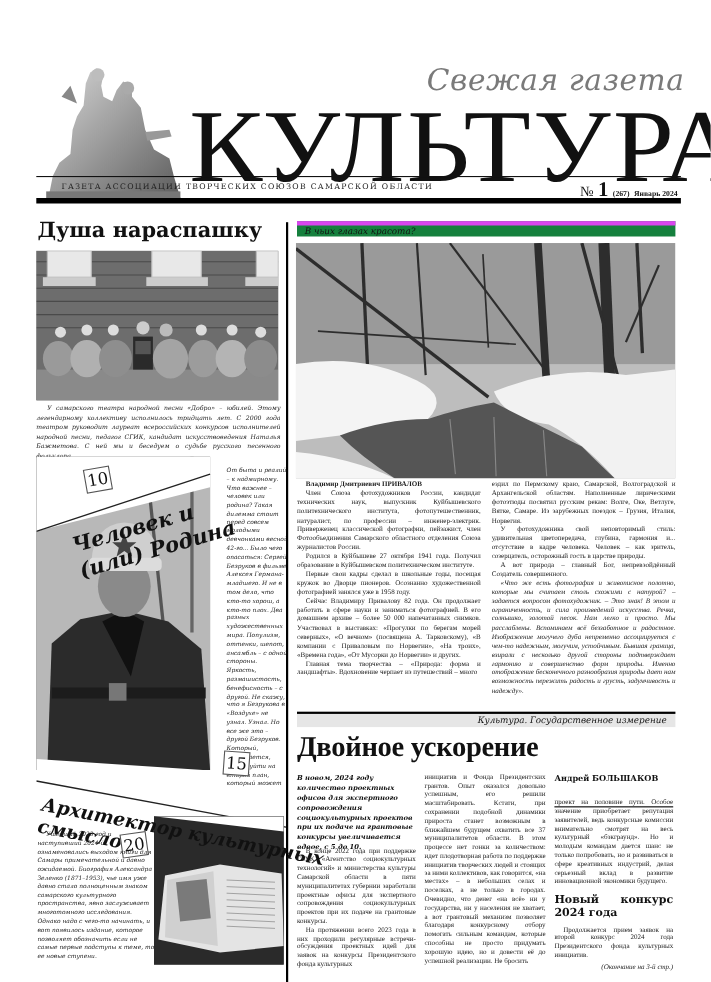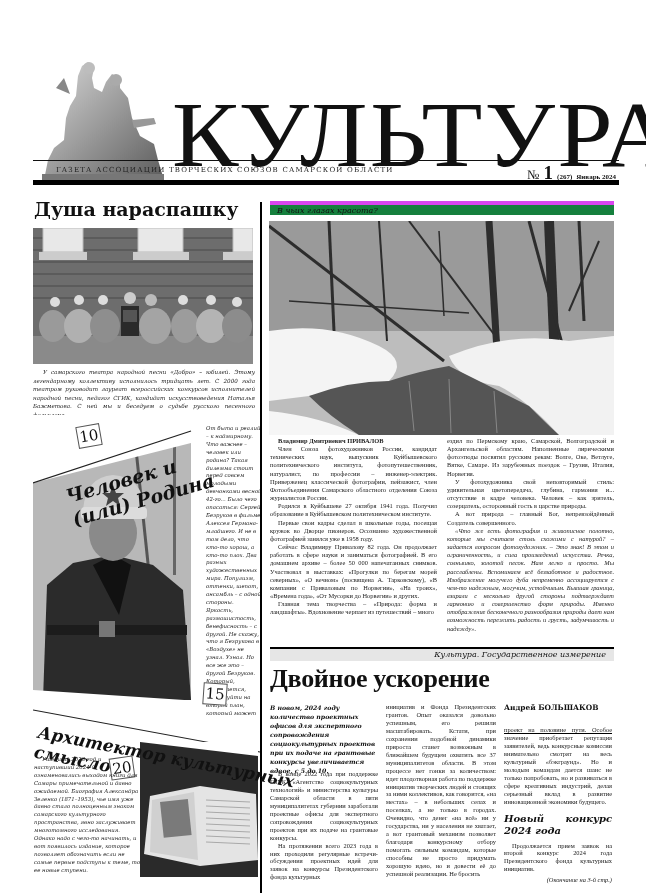--- a/index.html
+++ b/index.html
@@ -47,21 +47,21 @@
   .art-col .it { font-style: italic; }
 
   .rubric-bar2 { position: absolute; left: 270px; top: 647px; width: 344px; height: 14px; background: #e6e6e6; border-top: 2px solid #000000; }
   .rubric-bar2 span { position: absolute; right: 8px; top: 0px; font-style: italic; font-size: 8px; line-height: 12px; color: #111; }
   .h-dvoinoe { position: absolute; left: 270px; top: 663px; font-family: Liberation Serif, serif; font-size: 26px; line-height: 32px; color: #111; letter-spacing: -0.3px; }
 
   .lead { position: absolute; left: 270px; top: 703px; width: 108px; font-family: "DejaVu Serif", serif; font-style: italic; font-weight: bold; font-size: 6.2px; line-height: 9px; color: #111; }
   .b-col { position: absolute; font-family: "Liberation Serif", serif; font-size: 6.4px; line-height: 7.95px; color: #222; text-align: justify; }
   .b-col p { text-indent: 8px; }
   .author { position: absolute; left: 504px; top: 703px; width: 108px; font-family: "DejaVu Serif", serif; font-weight: bold; font-size: 7.4px; line-height: 10px; color: #111; border-bottom: 1.5px solid #000; padding-bottom: 20px; }
-  .h-new { font-family: "DejaVu Serif", serif; font-style: italic; font-weight: bold; font-size: 10px; line-height: 12px; color: #111; margin: 7px 0 5px 0; text-indent: 0 !important; }
+  .h-new { font-family: "DejaVu Serif", serif; font-weight: bold; font-size: 10px; line-height: 12px; color: #111; margin: 7px 0 5px 0; text-indent: 0 !important; }
   .cont { text-align: right; font-style: italic; margin-top: 3px; }
   svg { display: block; }
 </style>
 </head>
 <body>
 
 <header class="masthead">
   <div class="statue">
     <svg width="130" height="134" viewBox="0 0 130 134">
       <defs>
@@ -72,20 +72,21 @@
         </linearGradient>
       </defs>
       <path d="M8 132 L12 112 L18 100 L28 92 L30 70 L34 58 L40 48 L42 28 L46 18 L52 14 L58 20 L56 30 L58 40 L66 44 L70 34 L76 26 L84 30 L84 40 L92 50 L96 70 L104 88 L118 96 L122 112 L128 132 Z" fill="url(#stg)"></path>
       <circle cx="53" cy="20" r="6" fill="#bdbdbd"></circle>
         <circle cx="80" cy="32" r="6" fill="#aaa"></circle>
       <path d="M20 40 L28 30 L34 46 Z" fill="#888"></path>
       <path d="M96 72 L118 70 L120 76 L98 80 Z" fill="#999"></path>
       <rect x="6" y="126" width="122" height="6" fill="#777"></rect>
     </svg>
   </div>
+  <div class="subtitle-script">Свежая газета</div>
   <div class="title-big">КУЛЬТУРА</div>
   <div class="rule-thin"></div>
   <div class="org-line">ГАЗЕТА АССОЦИАЦИИ ТВОРЧЕСКИХ СОЮЗОВ САМАРСКОЙ ОБЛАСТИ</div>
   <div class="issue">
     <span class="no">№</span>
     <span class="num">1</span>
     <span class="small">(267)</span>
     <span class="small">Январь 2024</span>
   </div>
   <div class="rule-thick"></div>

